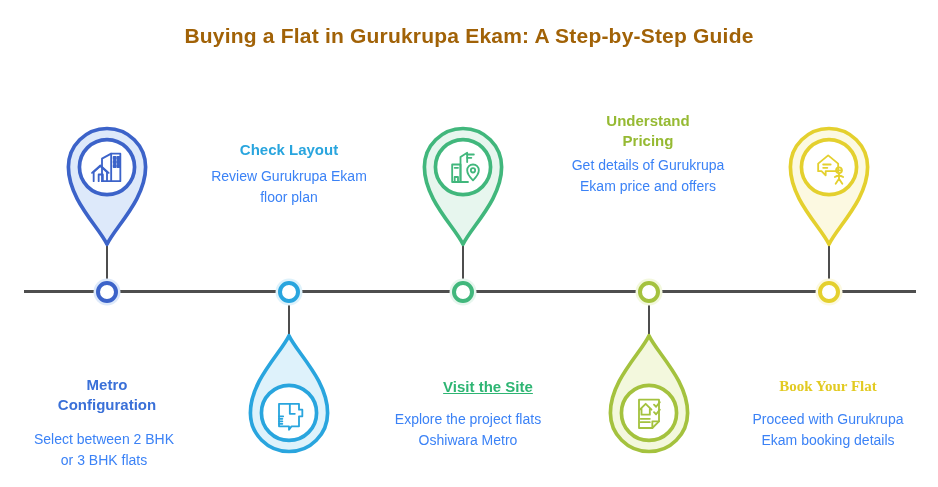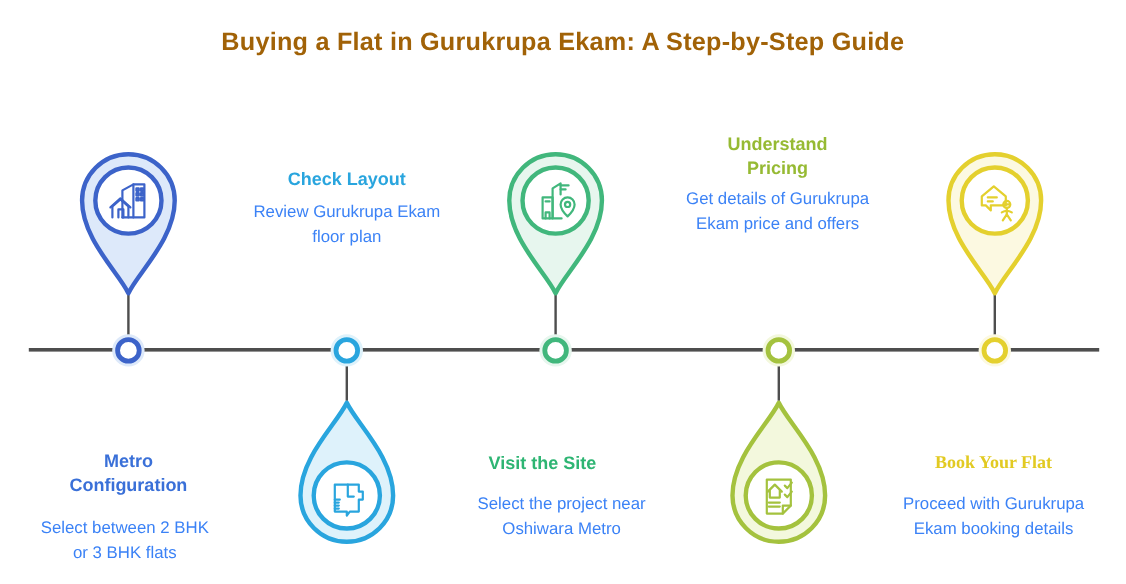--- a/index.html
+++ b/index.html
@@ -40,21 +40,21 @@
   
   .p-1{left:61px;top:123px;}  .i-1{left:87px;top:147px;}  .m-1{left:96px;top:281px;}
   .cn-1{left:106px;}          .h-1{left:17px;top:375px;width:180px;}
   .d-1{left:4px;top:429px;width:200px;}
   
   .p-2{left:243px;top:332px;} .i-2{left:269px;top:393px;} .m-2{left:278px;top:281px;}
   .cn-2{left:288px;}          .h-2{left:189px;top:140px;width:200px;}
   .d-2{left:179px;top:166px;width:220px;}
   
   .p-3{left:417px;top:123px;} .i-3{left:443px;top:147px;} .m-3{left:452px;top:281px;}
-  .cn-3{left:462px;}          .h-3{left:352px;top:377px;width:200px;}
+  .cn-3{left:462px;}          .h-3{left:388px;top:377px;width:200px;text-decoration:underline;}
   .d-3{left:353px;top:409px;width:230px;}
   
   .p-4{left:603px;top:332px;} .i-4{left:629px;top:393px;} .m-4{left:638px;top:281px;}
   .cn-4{left:648px;}          .h-4{left:558px;top:111px;width:180px;}
   .d-4{left:528px;top:155px;width:240px;}
   
   .p-5{left:783px;top:123px;} .i-5{left:809px;top:147px;} .m-5{left:818px;top:281px;}
   .cn-5{left:828px;}          .h-5{left:728px;top:377px;width:200px;font-family:Liberation Serif, serif;}
   .d-5{left:713px;top:409px;width:230px;}
 </style>
@@ -121,21 +121,21 @@
       <path d="M11,42 V21 H21 V42 H11"></path>
       <path d="M14,25 H18"></path>
       <path d="M14,42 V36 H18 V42"></path>
       <path d="M21,42 V12 L29,7 V18 M21,42 H30"></path>
       <path d="M29,9 H37 M29,13 H34"></path>
       <path d="M36,21 c-3.9,0 -7,3.1 -7,7 0,5.2 7,12 7,12 s7,-6.8 7,-12 c0,-3.9 -3.1,-7 -7,-7 Z"></path>
       <circle cx="36" cy="28" r="2.6"></circle>
     </svg>
     <div class="marker m-3"></div>
     <div class="heading h-3">Visit the Site</div>
-    <div class="desc d-3">Select the project near
+    <div class="desc d-3">Explore the project flats
 Oshiwara Metro</div>
   </div>
 
   <div class="step step-4" style="--accent: #a4c23e; --fill: #f3f8dd; --heading: #96ba33;">
     <div class="connector c-below cn-4"></div>
     <svg class="pin p-4" viewBox="0 0 100 136">
       <path class="drop" d="M50,4 C41,23 8,53 8,88 C8,111.2 26.8,130 50,130 C73.2,130 92,111.2 92,88 C92,53 59,23 50,4 Z"></path>
       <circle class="ring" cx="50" cy="88" r="30"></circle>
     </svg>
     <svg class="icon-svg i-4" viewBox="0 0 48 48">

